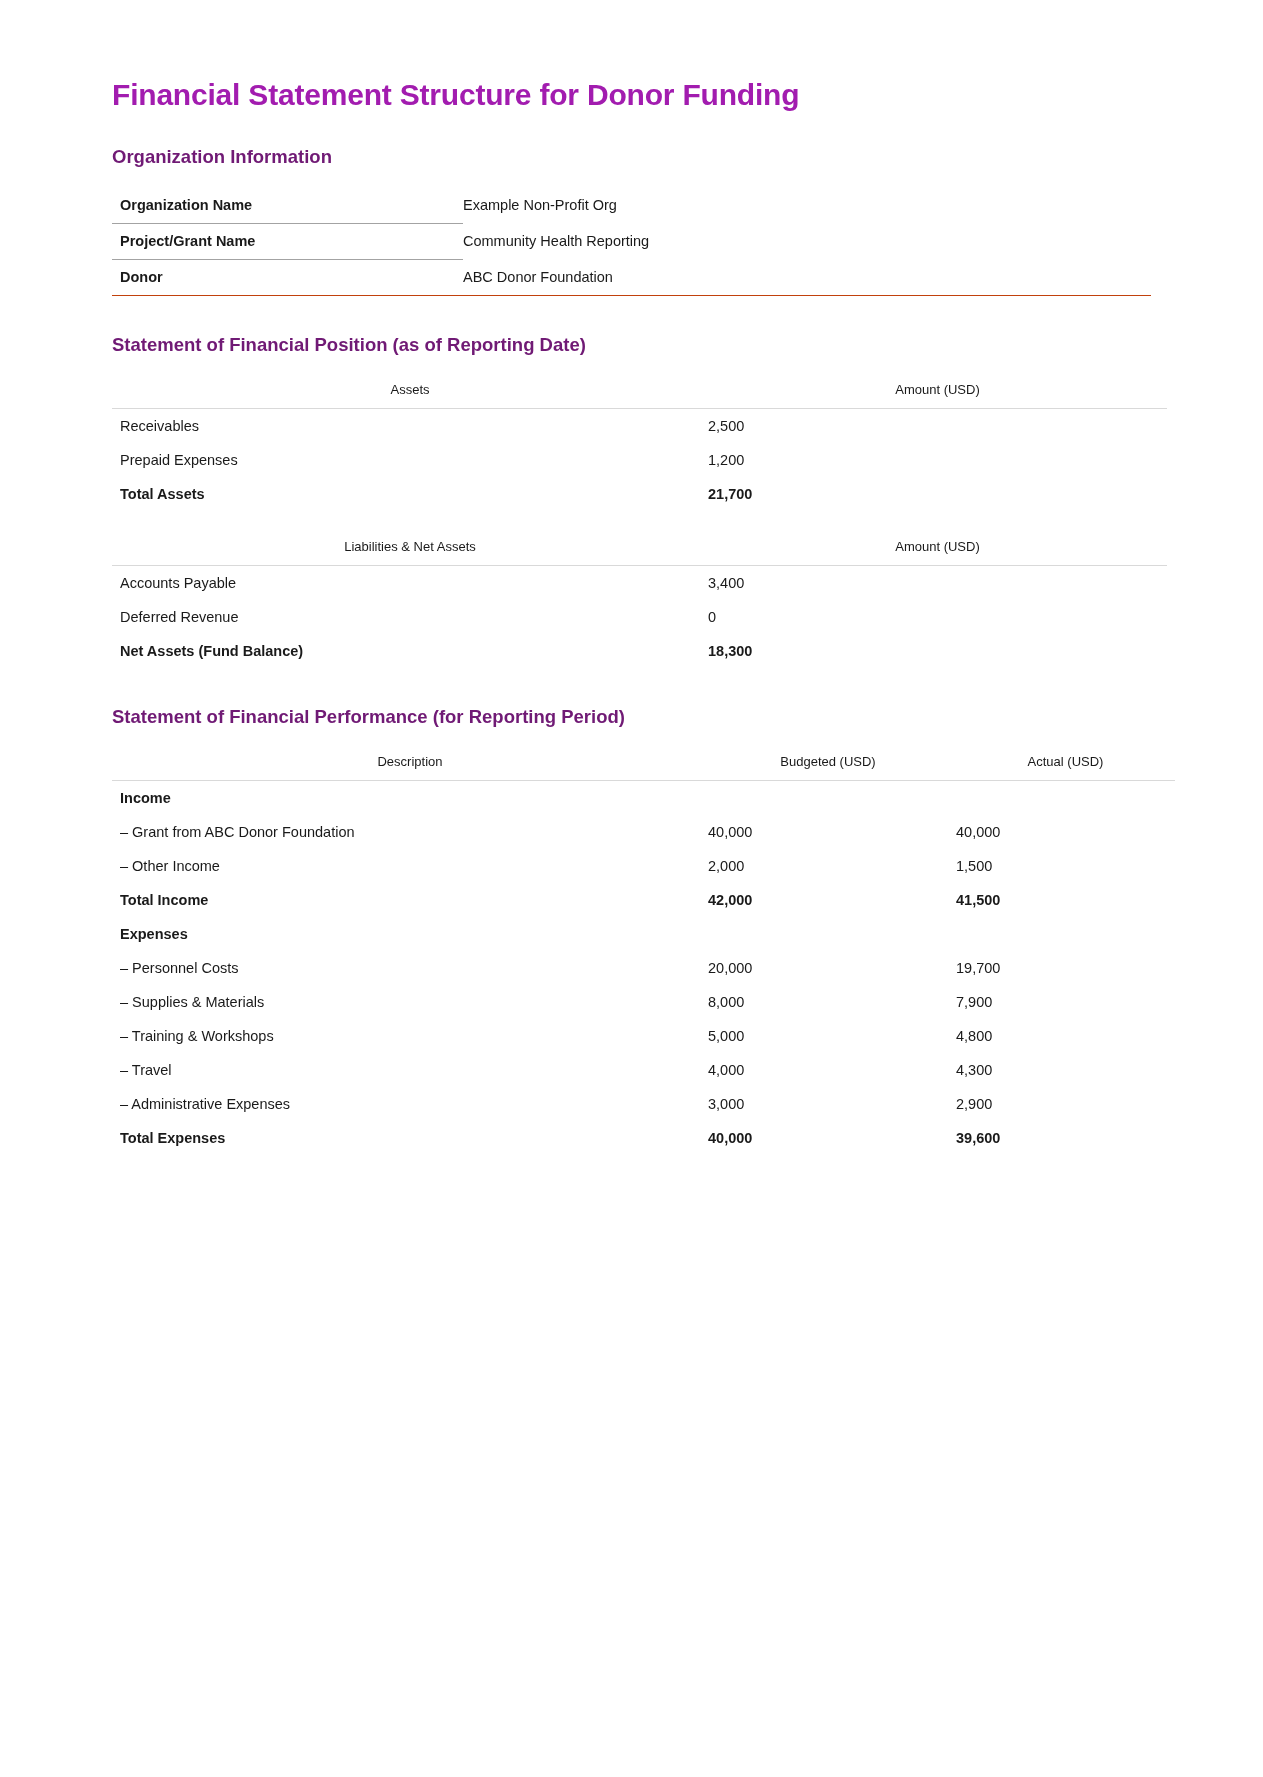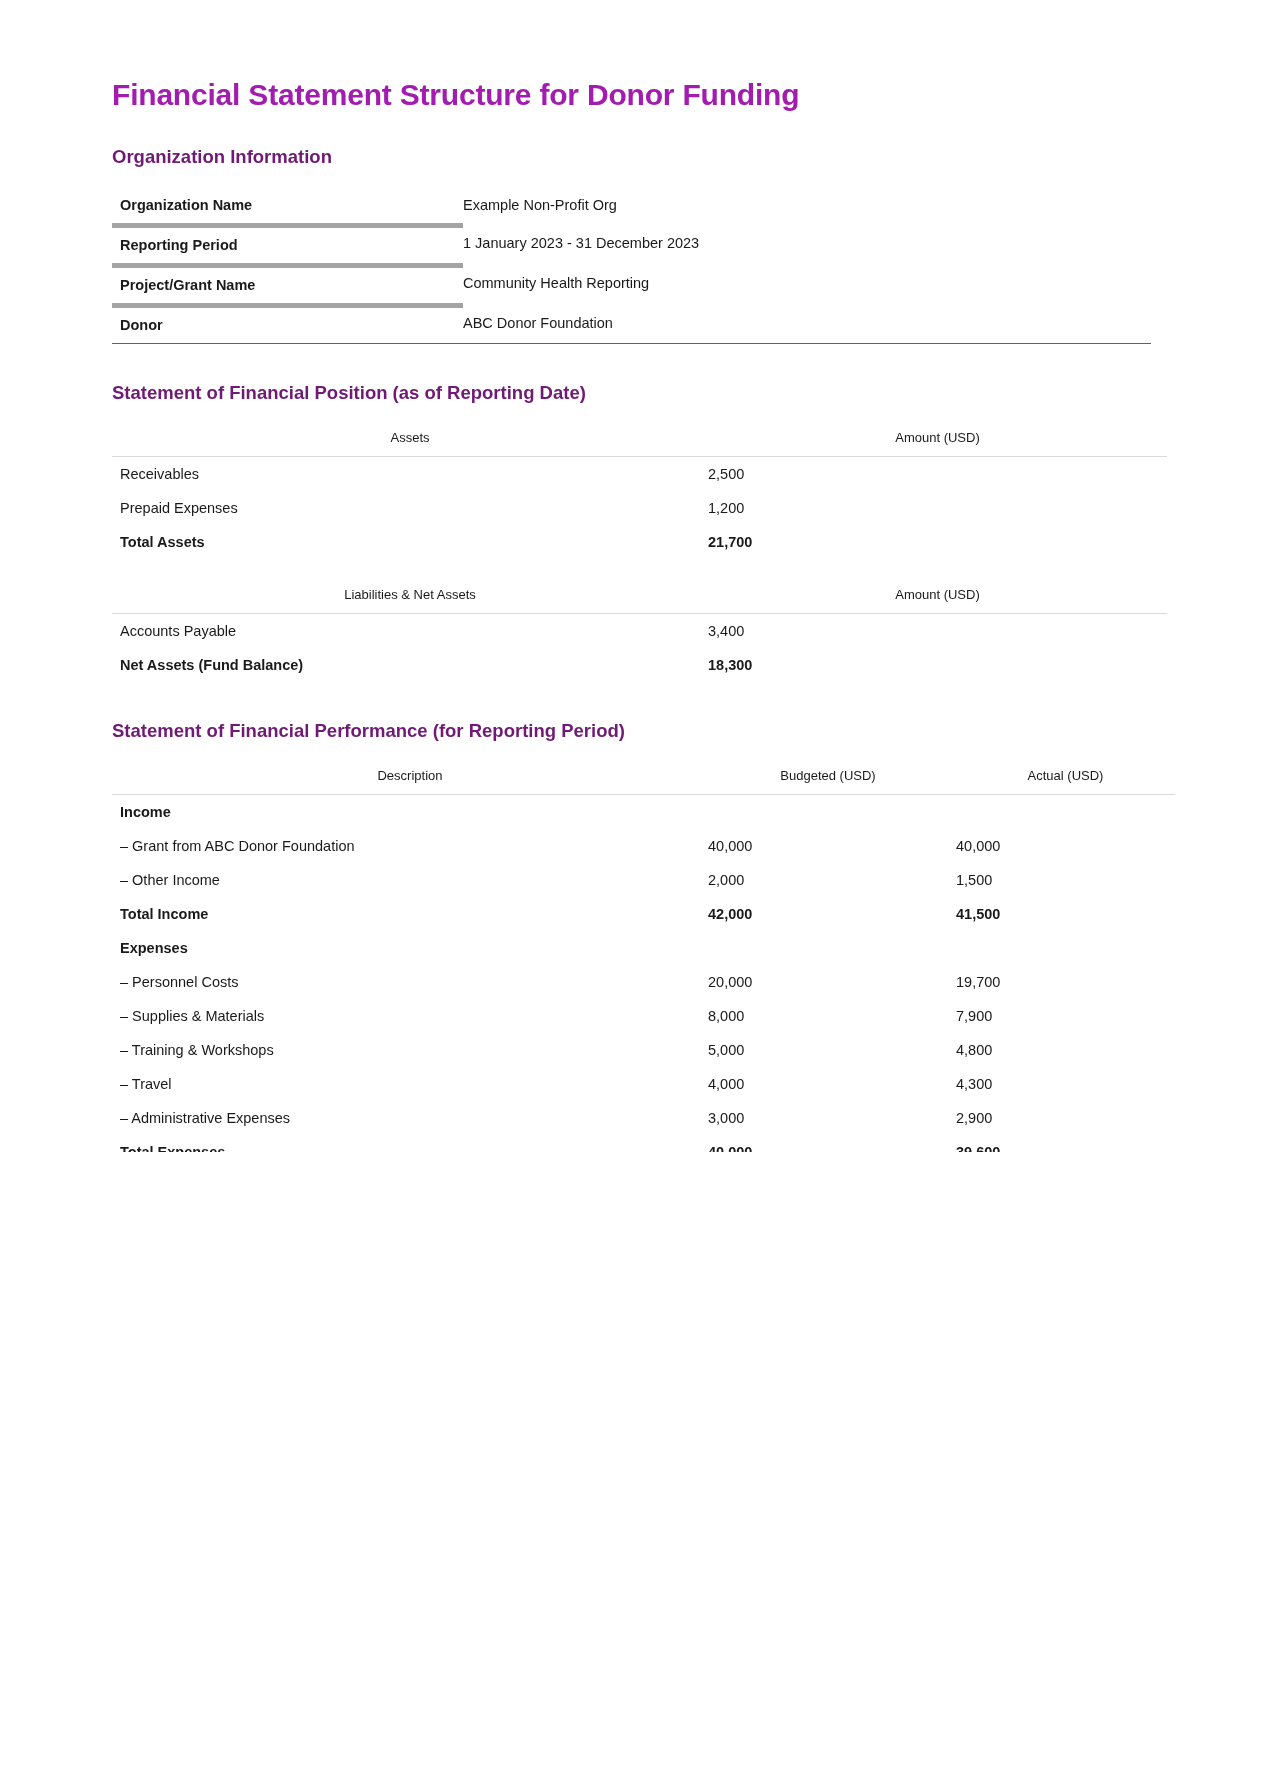--- a/index.html
+++ b/index.html
@@ -49,21 +49,21 @@
   td, th {
     text-align: left;
     vertical-align: top;
     font-size: 14.5px;
     font-weight: normal;
     color: #1a1a1a;
     padding: 8px 0 9px 0;
   }
   
   .org-table td {
-    border-bottom: 5px solid #a3a3a3;
+    border-bottom: 1px solid #a3a3a3;
     padding: 9px 0 10px 0;
   }
   .org-table tr:last-child td {
     border-bottom: 1px solid #c2410c;
   }
   .org-table td.label {
     font-weight: bold;
     width: 343px;
     padding-left: 8px;
   }
@@ -113,24 +113,20 @@
 
   <div class="section">
     <h2 class="section-title">Organization Information</h2>
     <table class="org-table">
       <tbody>
         <tr>
           <td class="label">Organization Name</td>
           <td class="value">Example Non-Profit Org</td>
         </tr>
         <tr>
-          <td class="label">Reporting Period</td>
-          <td class="value">1 January 2023 - 31 December 2023</td>
-        </tr>
-        <tr>
           <td class="label">Project/Grant Name</td>
           <td class="value">Community Health Reporting</td>
         </tr>
         <tr>
           <td class="label">Donor</td>
           <td class="value">ABC Donor Foundation</td>
         </tr>
       </tbody>
     </table>
   </div>
@@ -167,20 +163,24 @@
       <thead>
         <tr>
           <th class="c1">Liabilities &amp; Net Assets</th>
           <th class="c2">Amount (USD)</th>
         </tr>
       </thead>
       <tbody>
         <tr>
           <td>Accounts Payable</td>
           <td>3,400</td>
+        </tr>
+        <tr>
+          <td>Deferred Revenue</td>
+          <td>0</td>
         </tr>
         <tr class="bold">
           <td>Net Assets (Fund Balance)</td>
           <td>18,300</td>
         </tr>
       </tbody>
     </table>
   </div>
 
   <div class="section perf">

